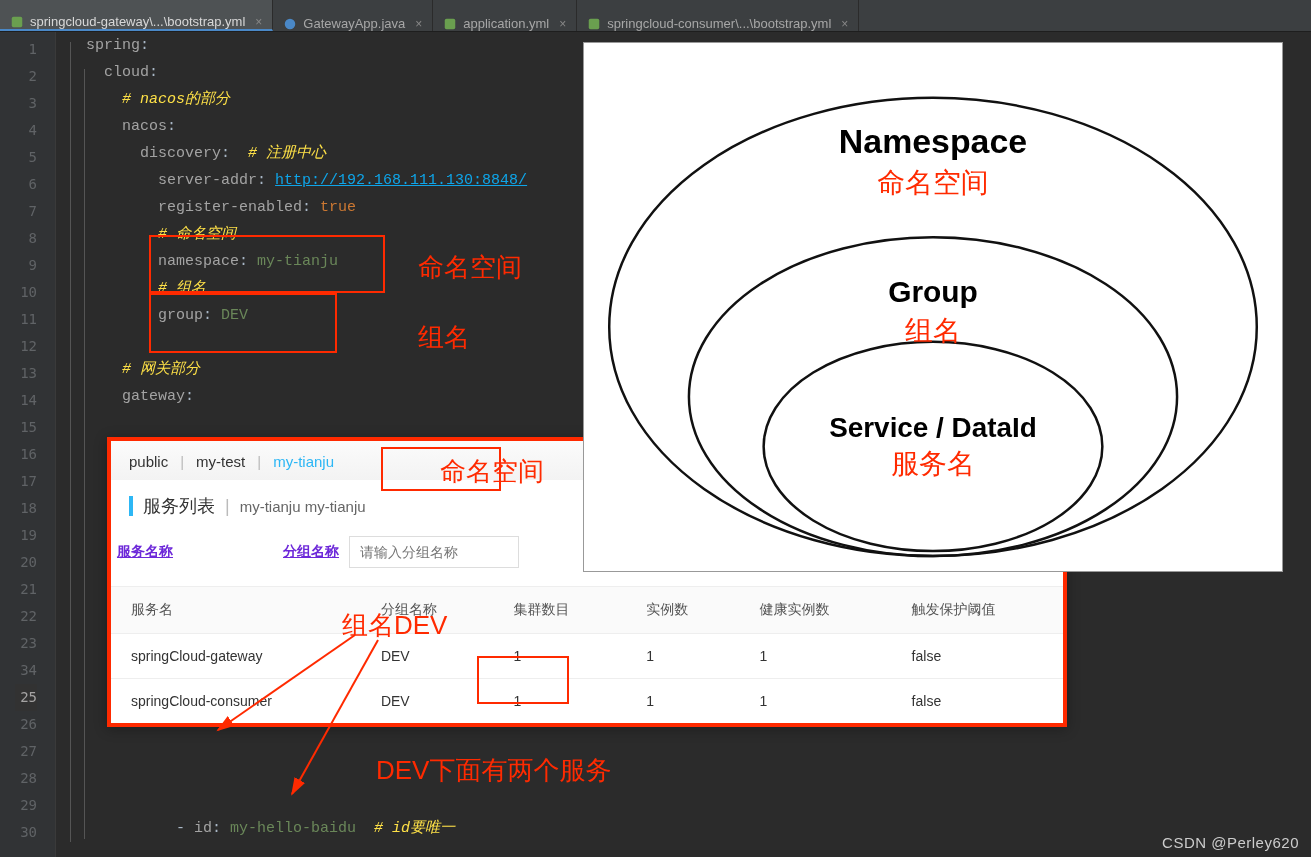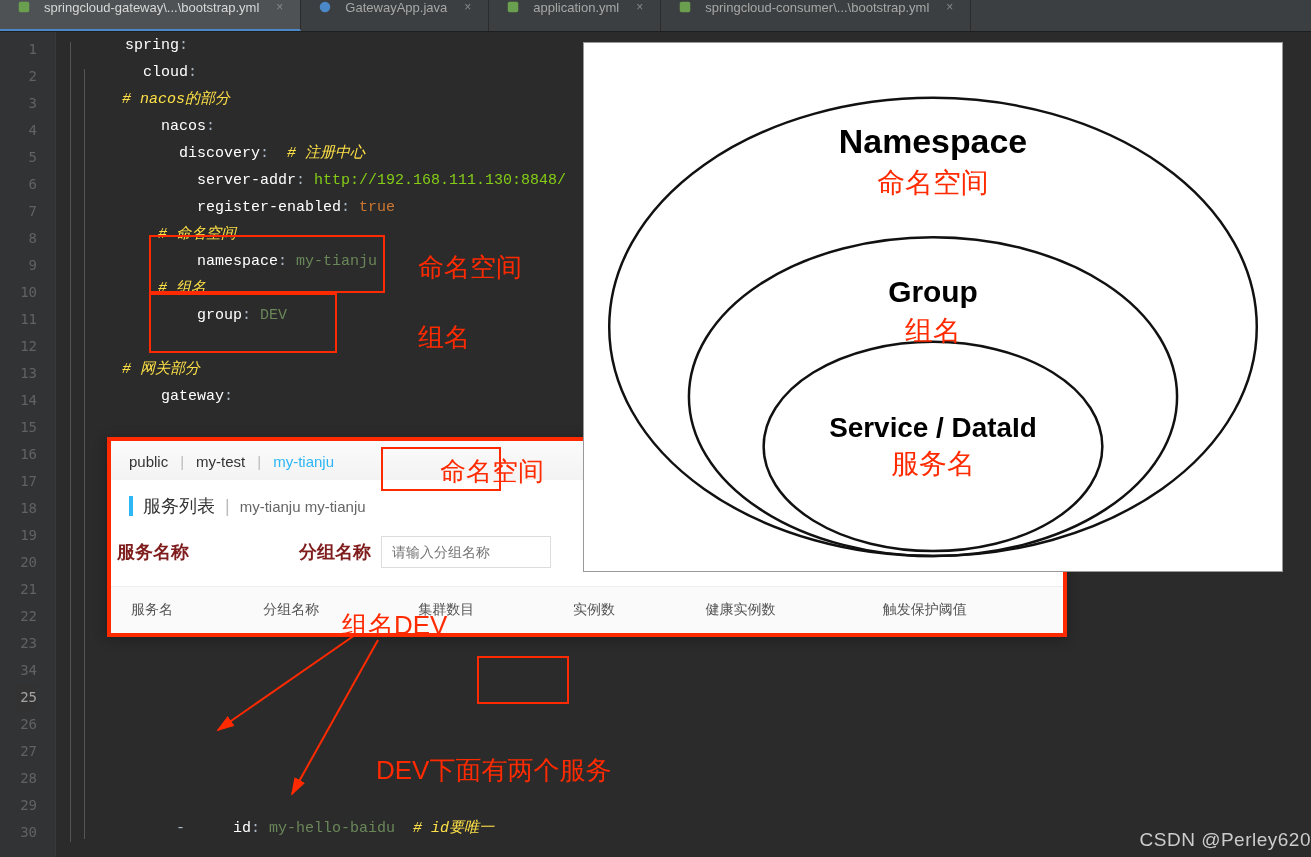--- a/index.html
+++ b/index.html
@@ -12,27 +12,27 @@
   position: relative;
 }
 .tabs {
   display: flex;
   background: #3c3f41;
   height: 32px;
   border-bottom: 1px solid #1e1e1e;
 }
 .tab {
   display: flex;
-  align-items: flex-start;
-  padding: 0 17px;
+  align-items: flex-end;
+  padding: 0 10px;
   border-right: 1px solid #2b2b2b;
   color: #a7a7a7;
   font-size: 13px;
   cursor: pointer;
-  gap: 13px;
+  gap: 6px;
 }
 .tab.active {
   background: #4e5254;
   color: #d8d8d8;
   border-bottom: 2px solid #4a88c7;
 }
 .tab .file-icon { width: 14px; height: 14px; }
 .tab .close-x { color: #888; font-size: 12px; margin-left: 4px; }
 .editor-area {
   display: flex;
@@ -67,23 +67,23 @@
 .code .fold-line {
   position: absolute;
   left: 0px;
   top: 0;
   bottom: 0;
   width: 14px;
 }
 .fold-bar{
   width:1px;background:#555;position:absolute;left:3px;
 }
-.k-key { color: #ffffff; margin-left: 39px; }
+.k-key { color: #a3a3a3; }
 .k-val { color: #6a8759; }
-.k-url { color: #84cc16; }
+.k-url { color: #0ea5e9; text-decoration: underline; }
 .k-cmt { color: #fde047; font-style: italic; }
 .k-true { color: #cc7832; }
 .box-red {
   position: absolute;
   border: 2px solid #ff2a00;
   pointer-events:none;
 }
 .anno-red {
   position: absolute;
   color: #ff2a00;
@@ -118,21 +118,21 @@
 .ns-tabs .sep { color:#bbb; margin:0 6px;}
 .svc-header {
   display:flex;align-items:center;
   padding: 14px 18px 8px;gap:10px;font-size:18px;color:#333;
 }
 .svc-header .bar { width:4px;height:20px;background:#2db7f5;}
 .svc-header .sub { font-size:15px;color:#666;}
 .filters {
   display:flex;align-items:center;padding:10px 6px 18px 6px;gap:10px;
 }
-.filters label { font-weight:600;font-size:18px;color:#7f1d1d;}
+.filters label { font-weight:600;font-size:14px;color:#6d28d9;text-decoration:underline;}
 .filters input {
   width:170px;height:32px;padding:0 10px;border:1px solid #ddd;
   font-size:14px;color:#333;
 }
 .filters .grow { flex:1;}
 .toggle {
   width:54px;height:26px;border-radius:13px;background:#2196f3;
   position:relative;
 }
 .toggle::after{
@@ -148,21 +148,21 @@
 table.svc th { color:#555;font-weight:500;background:#fafafa;}
 .diagram {
   position:absolute;
   right:28px;top:42px;width:700px;height:530px;
   background:#fff;border:1px solid #999;
 }
 .diagram svg { width:100%;height:100%;}
 .d-title { font-family: Arial, sans-serif; font-weight:700;}
 .d-cn { font-family:"Microsoft YaHei"; fill:#ff2a00; font-size:28px;}
 .watermark {
-  position:absolute;right:0;bottom:6px;color:#ccc;font-size:19px;letter-spacing:0.5px;
+  position:absolute;right:12px;bottom:6px;color:#ccc;font-size:15px;letter-spacing:0.5px;
 }
 </style>
 </head>
 <body>
 
 <div class="tabs">
   <div class="tab active">
     <svg class="file-icon" viewBox="0 0 16 16">
         <rect x="2" y="2" width="12" height="12" rx="2" fill="#6a9f4f"></rect>
       </svg>
@@ -268,20 +268,36 @@
         <tr>
       <th>服务名</th>
       <th>分组名称</th>
       <th>集群数目</th>
       <th>实例数</th>
       <th>健康实例数</th>
       <th>触发保护阈值</th>
     </tr>
       </thead>
     <tbody>
+      <tr>
+        <td>springCloud-gateway</td>
+        <td>DEV</td>
+        <td>1</td>
+        <td>1</td>
+        <td>1</td>
+        <td>false</td>
+      </tr>
+      <tr>
+        <td>springCloud-consumer</td>
+        <td>DEV</td>
+        <td>1</td>
+        <td>1</td>
+        <td>1</td>
+        <td>false</td>
+      </tr>
     </tbody>
   </table>
 </div>
 
 <div class="box-red" style="left:381px;top:447px;width:120px;height:44px"></div>
 <div class="anno-red" style="left:440px;top:454px">命名空间</div>
 
 <div class="box-red" style="left:477px;top:656px;width:92px;height:48px"></div>
 <div class="anno-red" style="left:342px;top:608px">组名DEV</div>
 <div class="anno-red" style="left:376px;top:753px">DEV下面有两个服务</div>

